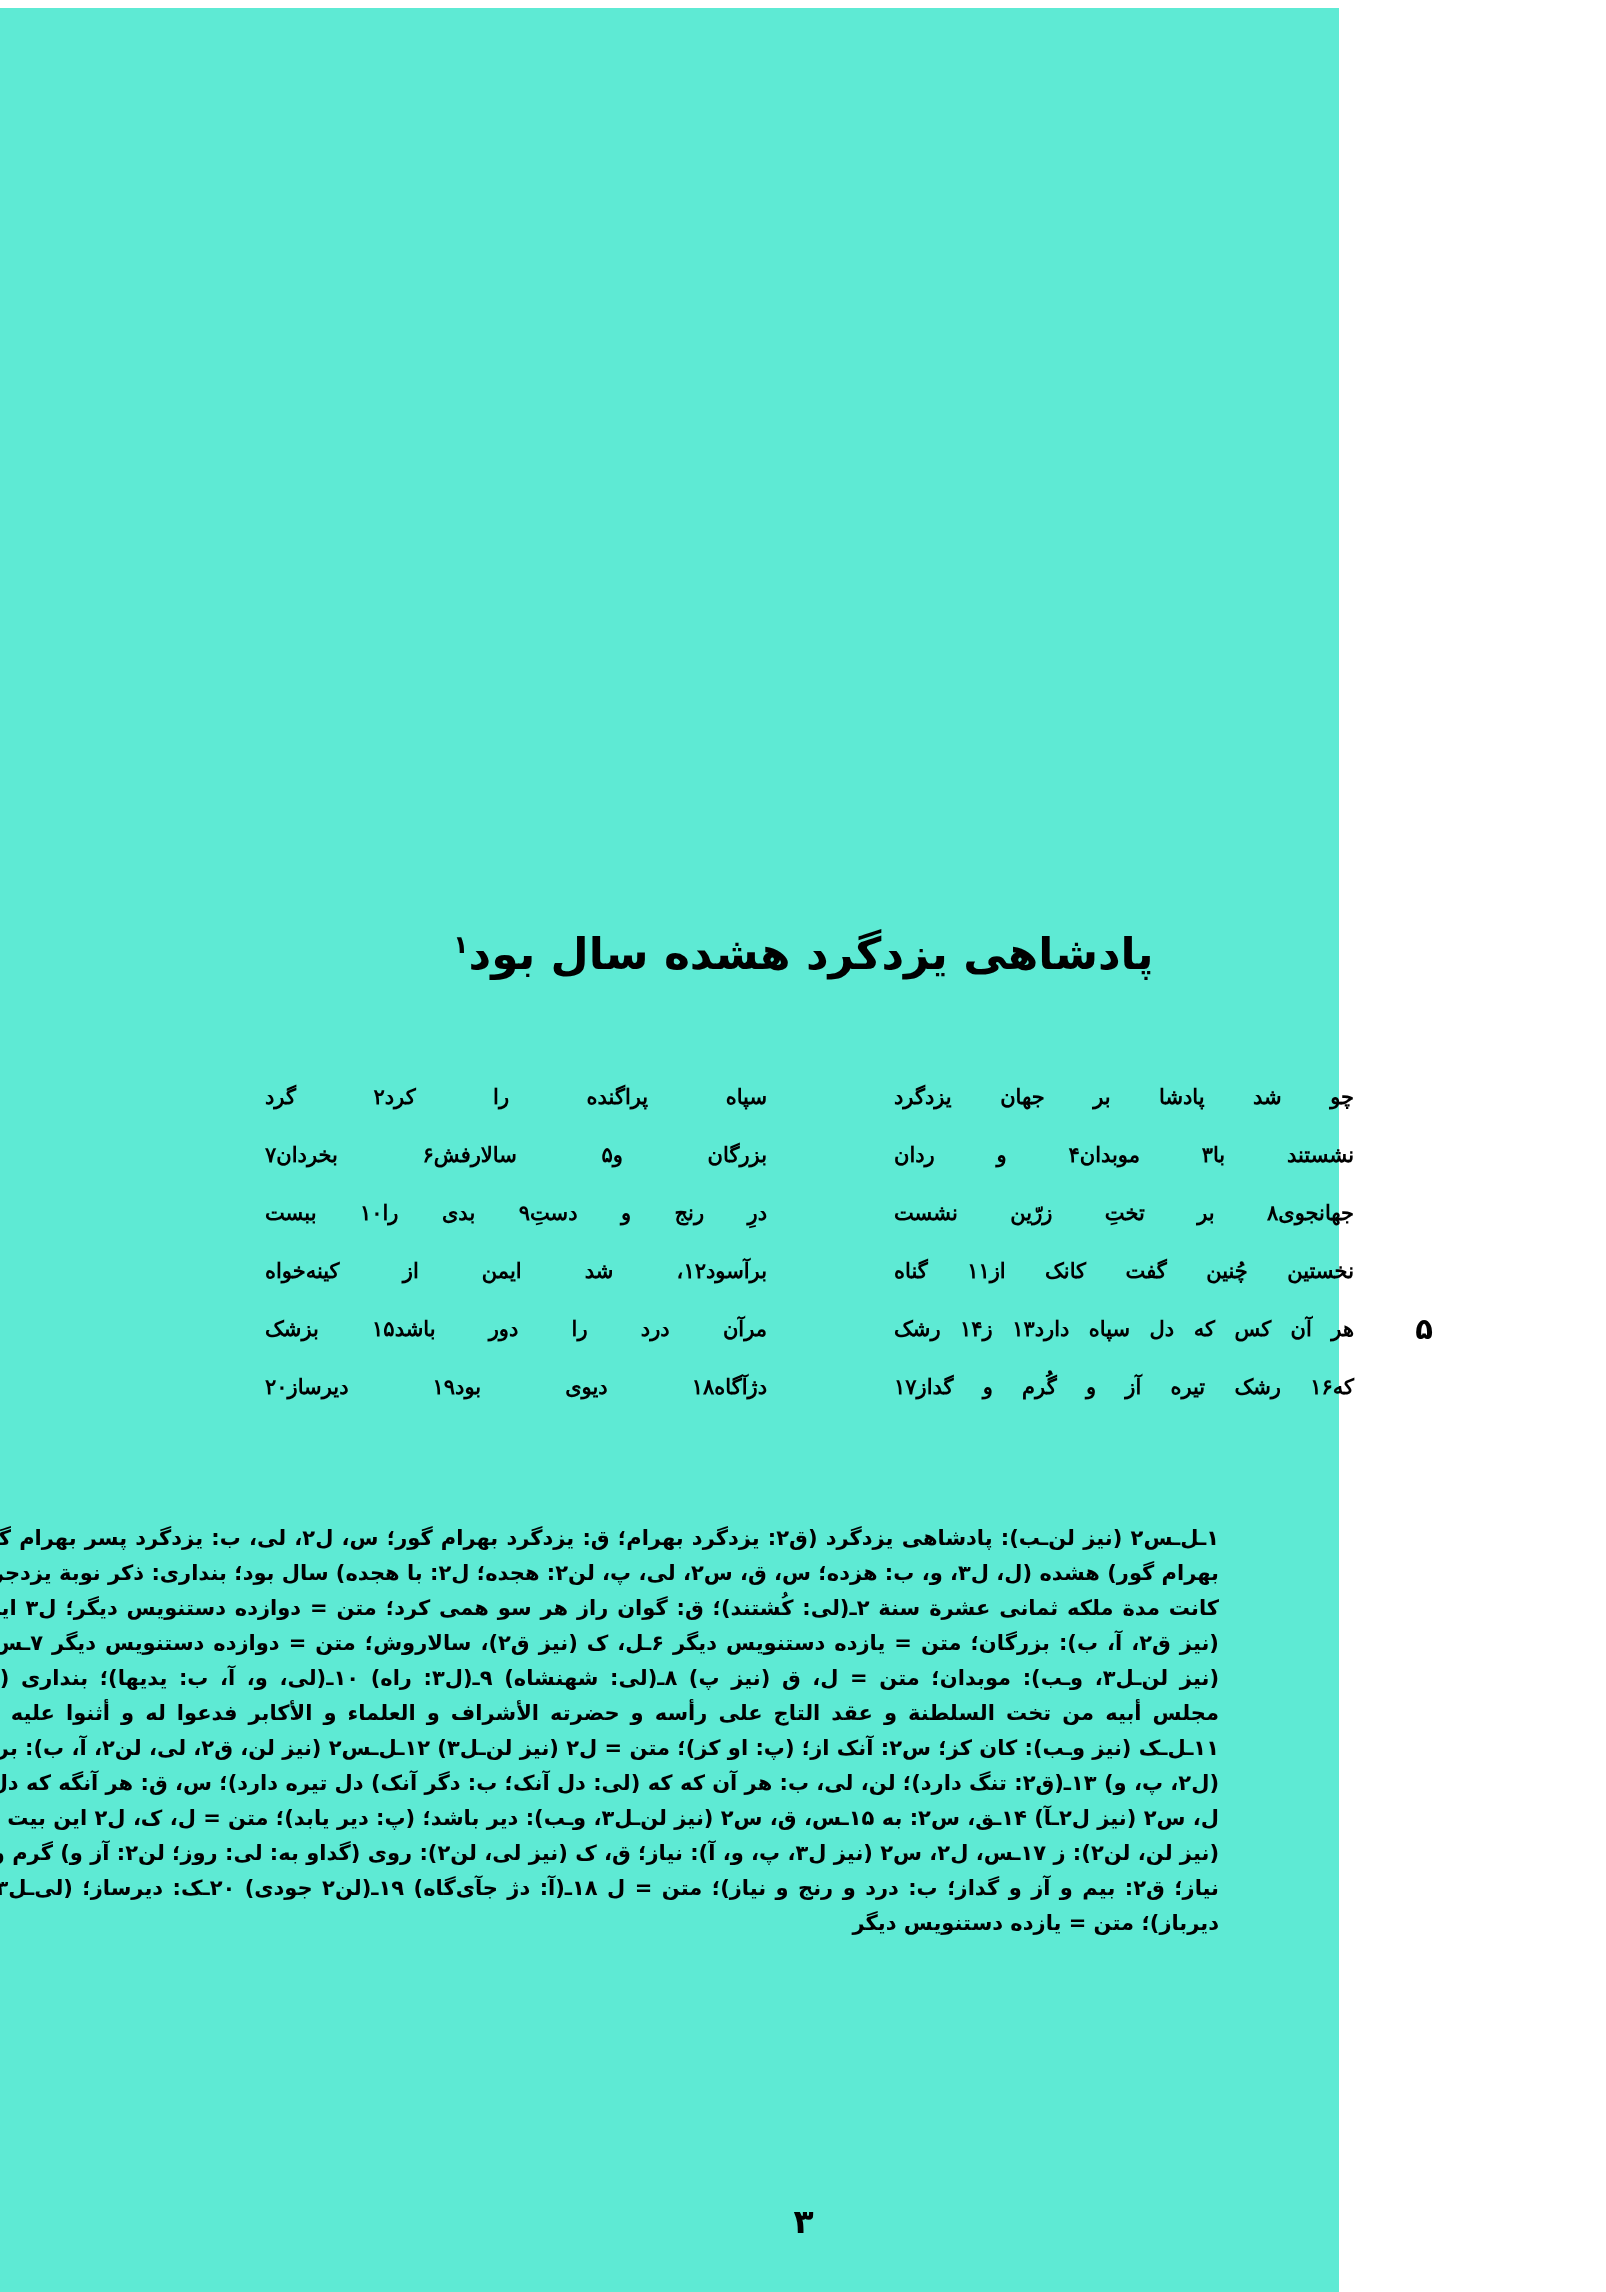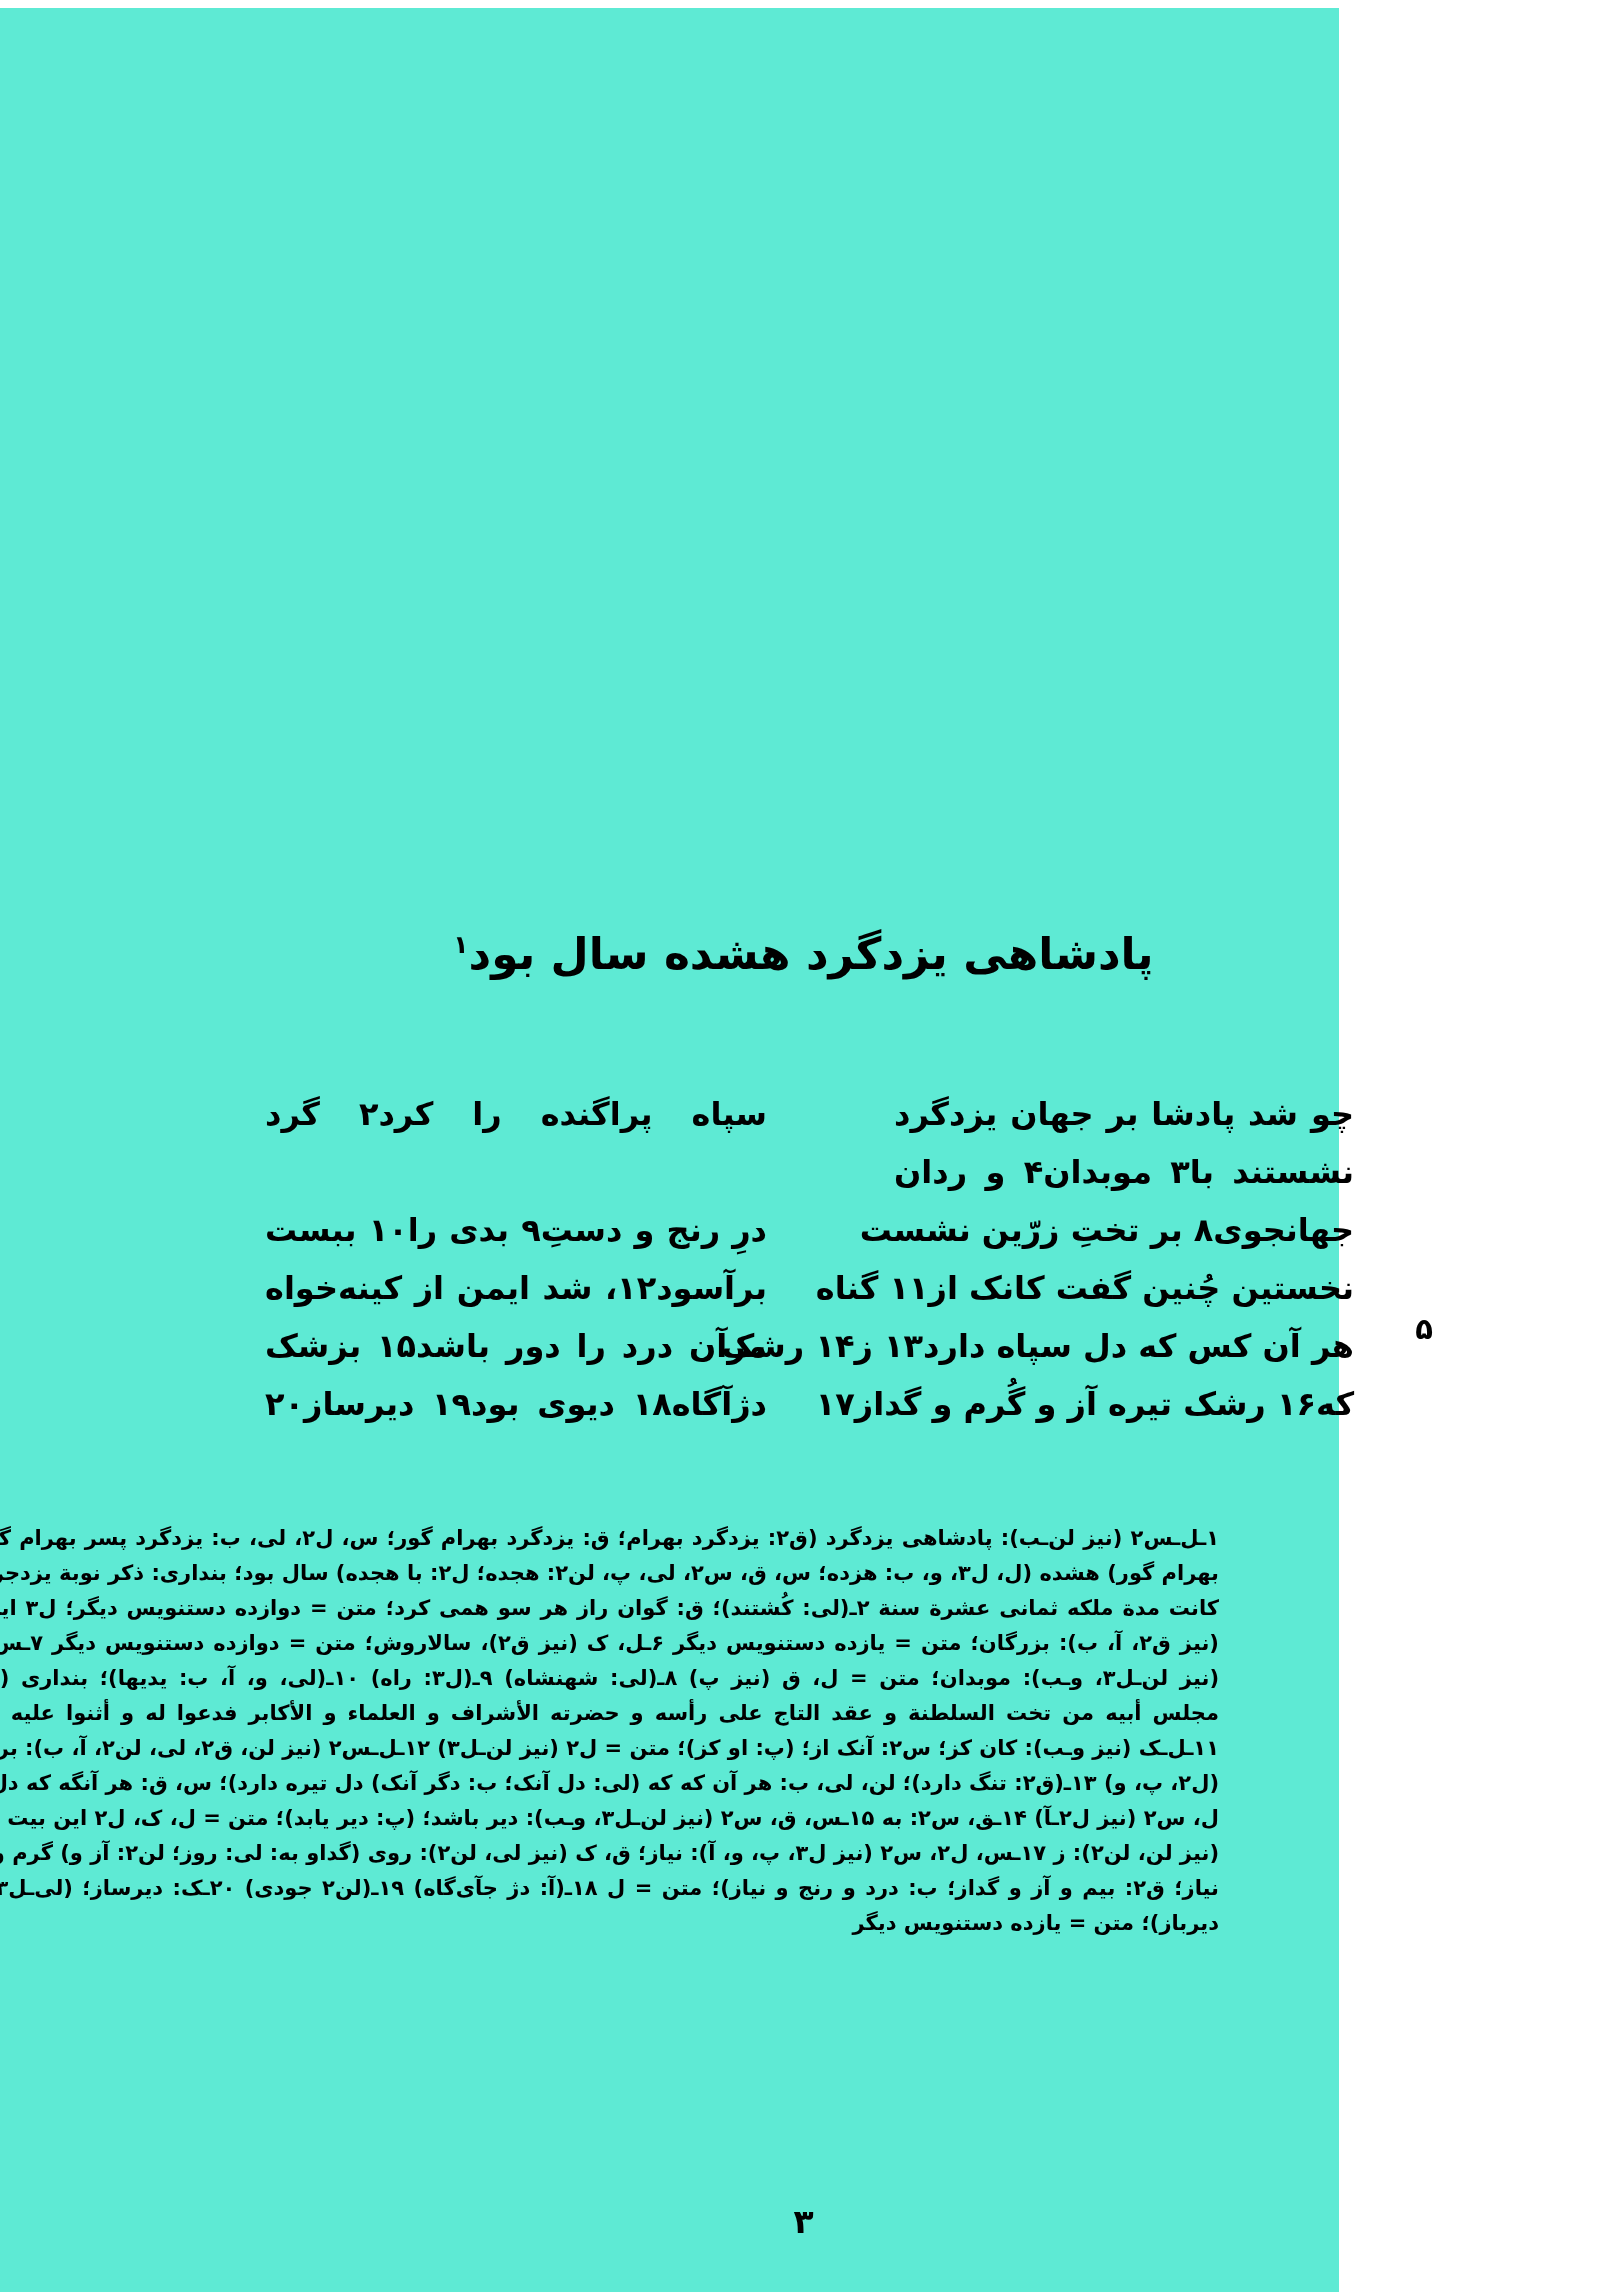--- a/index.html
+++ b/index.html
@@ -48,29 +48,30 @@
     }
     .couplet {
       position: absolute;
       left: 0;
       width: 1607px;
       height: 58px;
       direction: rtl;
     }
     .hemistich {
       position: absolute;
-      top: 17px;
+      top: 0;
       height: 58px;
-      font-size: 32px;
+      font-size: 21px;
       font-weight: bold;
       line-height: 54px;
       white-space: nowrap;
       text-align: justify;
       text-align-last: justify;
       direction: rtl;
+      font-family: Liberation Serif, serif;
     }
     .hemistich.first {
       right: 253px;
       width: 460px;
     }
     .hemistich.second {
       right: 840px;
       width: 502px;
     }
     .verse-number {
@@ -123,20 +124,21 @@
   </div>
 
   <div class="verses">
     <div class="couplet" style="top:0px;">
       <span class="hemistich first">چو شد پادشا بر جهان یزدگرد</span>
       <span class="hemistich second">سپاه پراگنده را کرد۲ گرد</span>
       <span class="verse-number"></span>
     </div>
     <div class="couplet" style="top:58px;">
       <span class="hemistich first">نشستند با۳ موبدان۴ و ردان</span>
+      <span class="hemistich second">بزرگان و۵ سالارفش۶ بخردان۷</span>
       <span class="verse-number"></span>
     </div>
     <div class="couplet" style="top:116px;">
       <span class="hemistich first">جهانجوی۸ بر تختِ زرّین نشست</span>
       <span class="hemistich second">درِ رنج و دستِ۹ بدی را۱۰ ببست</span>
       <span class="verse-number"></span>
     </div>
     <div class="couplet" style="top:174px;">
       <span class="hemistich first">نخستین چُنین گفت کانک از۱۱ گناه</span>
       <span class="hemistich second">برآسود۱۲، شد ایمن از کینه‌خواه</span>

